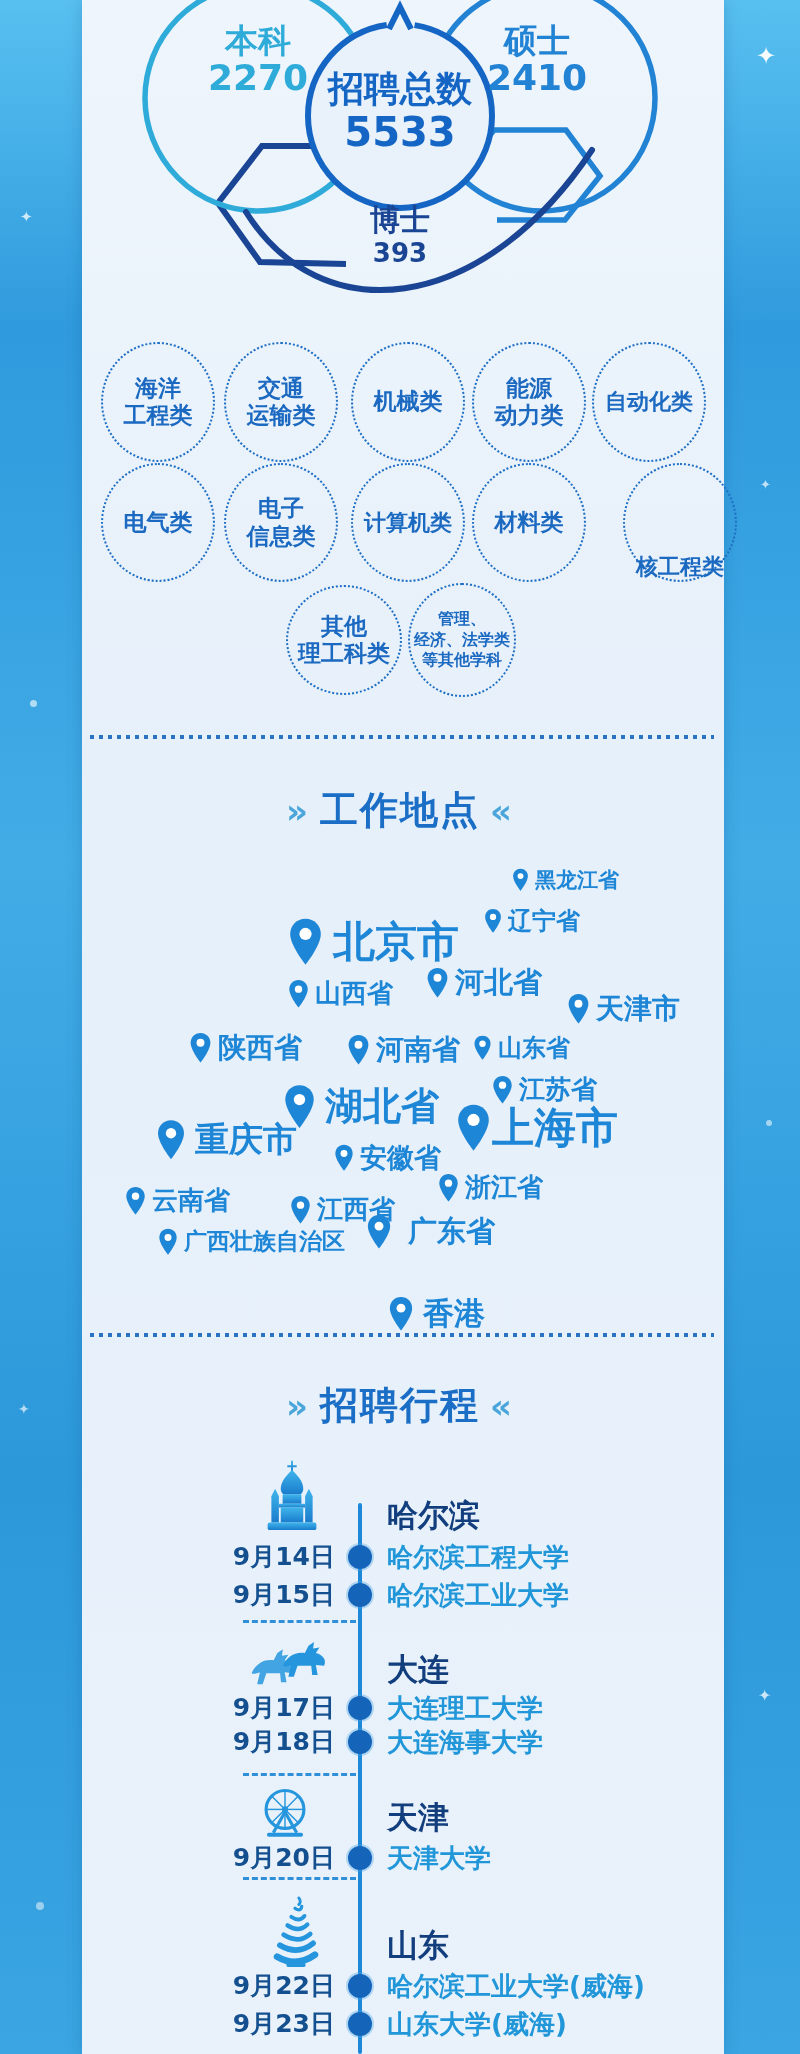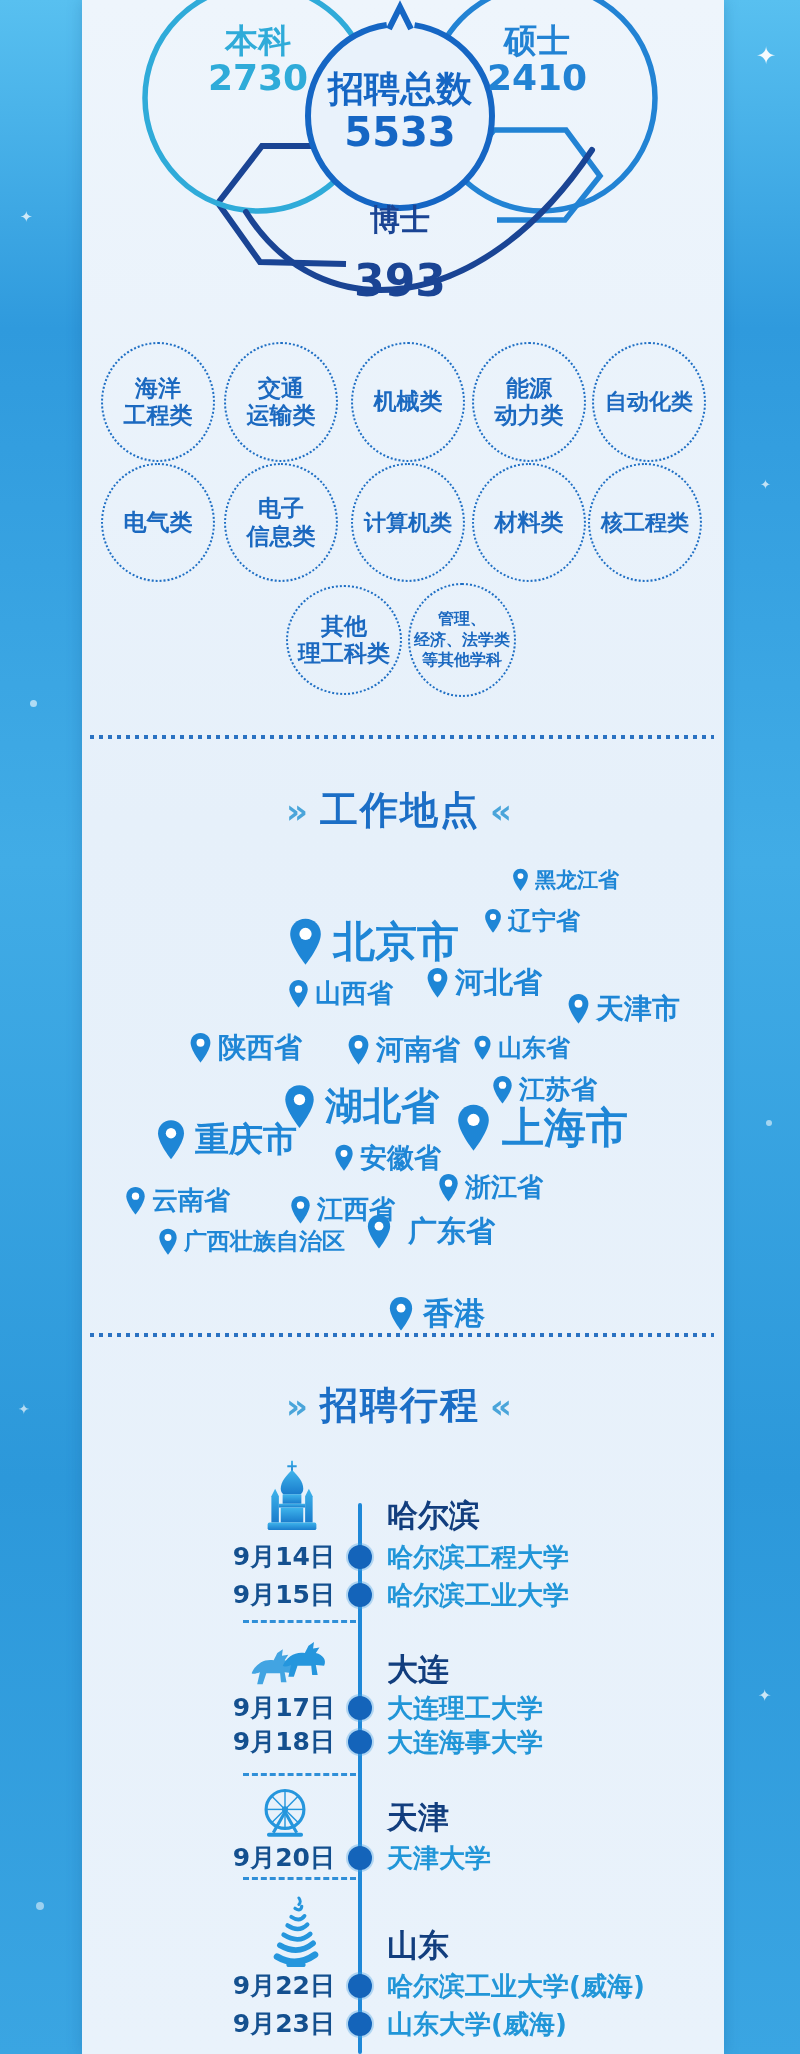--- a/index.html
+++ b/index.html
@@ -59,33 +59,33 @@
     <circle cx="542" cy="98" r="113" fill="none" stroke="#2283d4" stroke-width="5.5" stroke-dasharray="620 90" stroke-dashoffset="-400" stroke-linecap="round"></circle>
 
     <circle cx="400" cy="116" r="92" fill="#e9f2fb" stroke="#1566c4" stroke-width="6" stroke-dasharray="550 28" stroke-dashoffset="-447.5"></circle>
     <path d="M389,29 L400,7 L411,29" fill="none" stroke="#1566c4" stroke-width="6" stroke-linejoin="miter"></path>
 
     <path d="M246,212 C320,330 480,318 592,150" fill="none" stroke="#1a4494" stroke-width="6" stroke-linecap="round"></path>
   </svg>
 
   <div class="sum-block" style="left:178px;top:24px;width:160px;color:#2fabd9;">
     <div style="font-size:33px;">本科</div>
-    <div style="font-size:36px;">2730</div>
+    <div style="font-size:36px;">2270</div>
   </div>
   <div class="sum-block" style="left:457px;top:24px;width:160px;color:#2283d4;">
     <div style="font-size:33px;">硕士</div>
     <div style="font-size:36px;">2410</div>
   </div>
   <div class="sum-block" style="left:300px;top:70px;width:200px;color:#1566c4;">
     <div style="font-size:36px;">招聘总数</div>
     <div style="font-size:40px;margin-top:3px;">5533</div>
   </div>
   <div class="sum-block" style="left:300px;top:204px;width:200px;color:#1a4494;">
     <div style="font-size:30px;">博士</div>
-    <div style="font-size:44px;margin-top:22px;">393</div>
+    <div style="font-size:26px;margin-top:4px;">393</div>
   </div>
 
   <div class="cat-circle" style="left:101px;top:342px;width:110px;height:116px;font-size:23px;">
     <span>海洋</span>
     <span>工程类</span>
   </div>
   <div class="cat-circle" style="left:224px;top:342px;width:110px;height:116px;font-size:23px;">
     <span>交通</span>
     <span>运输类</span>
   </div>
@@ -105,21 +105,21 @@
   <div class="cat-circle" style="left:224px;top:463px;width:110px;height:115px;font-size:23px;">
     <span>电子</span>
     <span>信息类</span>
   </div>
   <div class="cat-circle" style="left:351px;top:463px;width:110px;height:115px;font-size:22px;">
     <span>计算机类</span>
   </div>
   <div class="cat-circle" style="left:472px;top:463px;width:110px;height:115px;font-size:23px;">
     <span>材料类</span>
   </div>
-  <div class="cat-circle" style="left:588px;top:463px;width:110px;height:115px;font-size:22px;">
+  <div class="cat-circle" style="left:623px;top:463px;width:110px;height:115px;font-size:22px;justify-content:flex-end;">
     <span>核工程类</span>
   </div>
   <div class="cat-circle" style="left:286px;top:585px;width:112px;height:106px;font-size:23px;">
     <span>其他</span>
     <span>理工科类</span>
   </div>
   <div class="cat-circle" style="left:408px;top:583px;width:104px;height:110px;font-size:16px;line-height:1.3;">
     <span>管理、</span>
     <span>经济、法学类</span>
     <span>等其他学科</span>
@@ -208,21 +208,21 @@
       </svg>
     <span>湖北省</span>
   </div>
   <div class="loc" style="left:156px;top:1117px;font-size:34px;gap:9px;">
     <svg width="30" height="42" viewBox="0 0 24 34">
         <path d="M12 1C6 1 1.5 5.6 1.5 11.5c0 8 10.5 21 10.5 21s10.5-13 10.5-21C22.5 5.6 18 1 12 1z" fill="#1e86d6"></path>
         <circle cx="12" cy="11.5" r="4.2" fill="#fff"></circle>
       </svg>
     <span>重庆市</span>
   </div>
-  <div class="loc" style="left:456px;top:1100px;font-size:42px;gap:11px;">
+  <div class="loc" style="left:456px;top:1100px;font-size:42px;gap:1px;">
     <svg width="35" height="50" viewBox="0 0 24 34">
         <path d="M12 1C6 1 1.5 5.6 1.5 11.5c0 8 10.5 21 10.5 21s10.5-13 10.5-21C22.5 5.6 18 1 12 1z" fill="#1e86d6"></path>
         <circle cx="12" cy="11.5" r="4.2" fill="#fff"></circle>
       </svg>
     <span>上海市</span>
   </div>
   <div class="loc" style="left:334px;top:1140px;font-size:27px;">
     <svg width="20" height="28" viewBox="0 0 24 34">
         <path d="M12 1C6 1 1.5 5.6 1.5 11.5c0 8 10.5 21 10.5 21s10.5-13 10.5-21C22.5 5.6 18 1 12 1z" fill="#1e86d6"></path>
         <circle cx="12" cy="11.5" r="4.2" fill="#fff"></circle>

